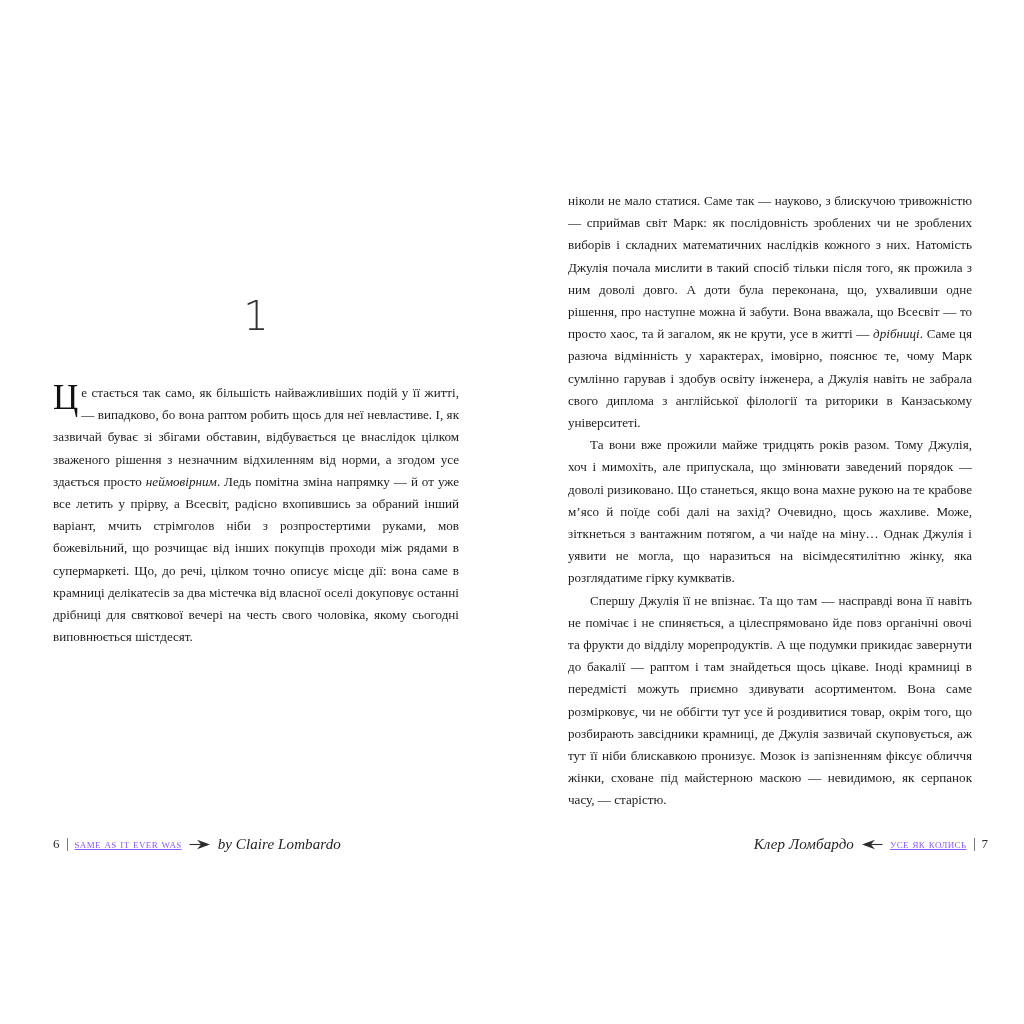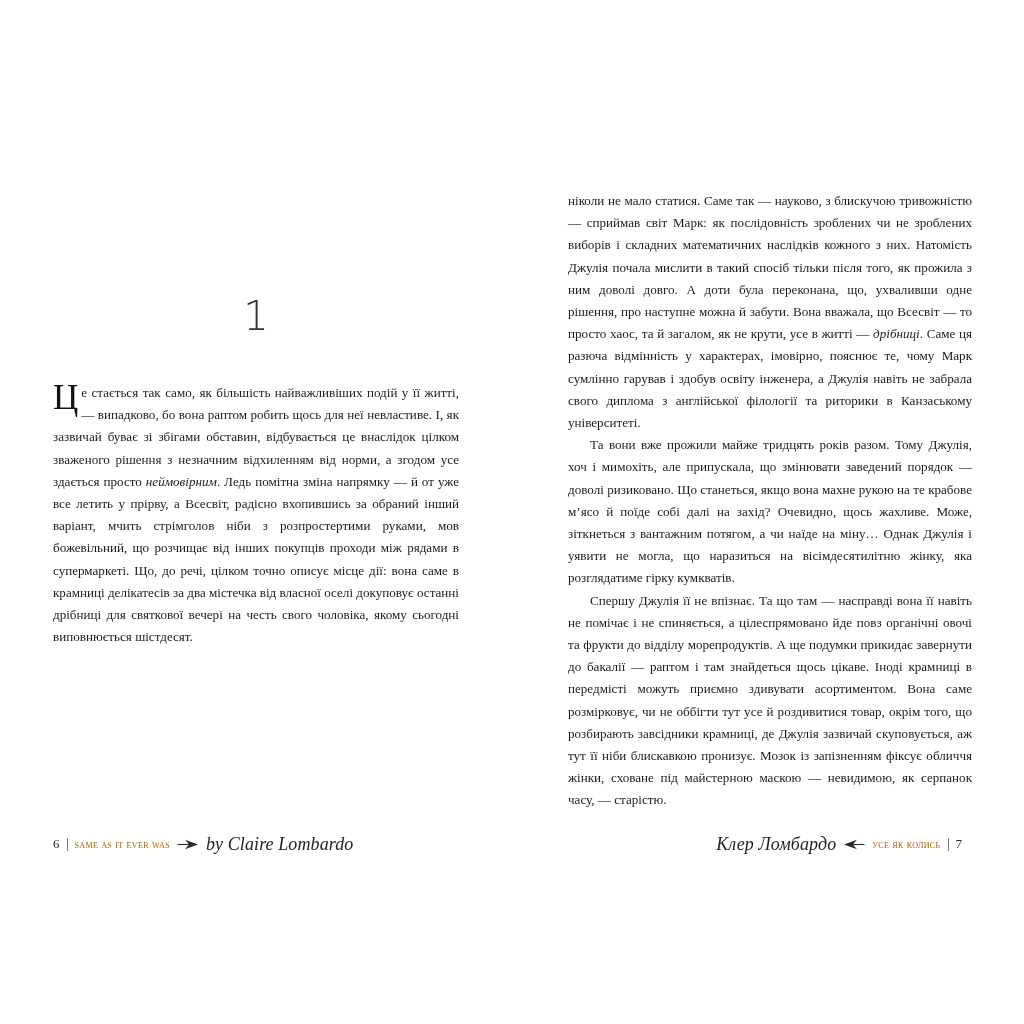--- a/index.html
+++ b/index.html
@@ -106,47 +106,48 @@
     align-items: center;
     font-size: 11.4px;
     color: #2b2b2b;
     white-space: nowrap;
   }
   .footer-left {
     left: 53px;
     justify-content: flex-start;
   }
   .footer-right {
-    right: 62px;
+    right: 36px;
     justify-content: flex-end;
   }
 
   .folio {
     font-size: 13px;
     color: #2b2b2b;
     font-family: "Liberation Serif", "DejaVu Serif", serif;
   }
   .rule {
     display: inline-block;
     width: 1px;
     height: 13px;
     background: #7a7a7a;
     margin: 0 7px;
     vertical-align: middle;
   }
   .running-title {
     font-variant: small-caps;
     text-transform: lowercase;
     letter-spacing: 0.35px;
-    font-size: 11px;
-    color: #a16207;
+    font-size: 13px;
+    color: #8b5cf6;
+    text-decoration: underline;
   }
   .running-author {
     font-style: italic;
-    font-size: 18px;
+    font-size: 15px;
     color: #232323;
     letter-spacing: 0.1px;
   }
   .arrow {
     display: inline-block;
     margin: 0 7px;
     font-size: 12px;
     line-height: 1;
     color: #2b2b2b;
   }

